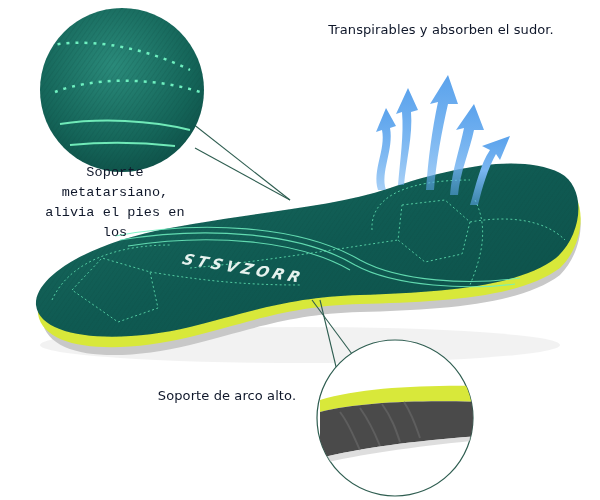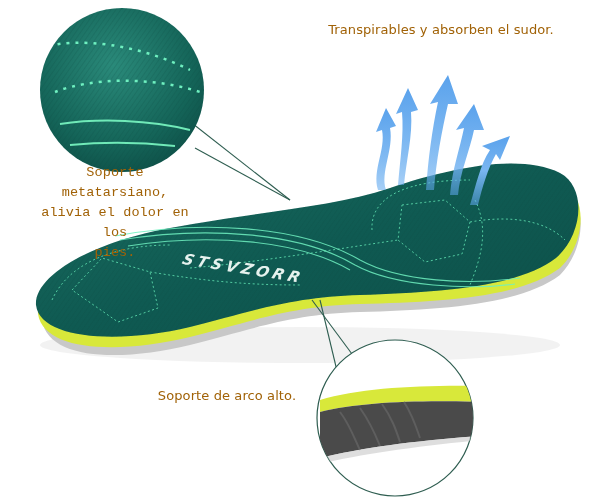--- a/index.html
+++ b/index.html
@@ -5,21 +5,21 @@
   html, body { margin: 0; padding: 0; }
   body {
     width: 600px; height: 500px; position: relative; overflow: hidden;
     background: #ffffff;
     font-family: "DejaVu Sans", "Liberation Sans", sans-serif;
     color: #3a3a3a;
   }
   .scene { position: absolute; left: 0; top: 0; width: 600px; height: 500px; }
   .caption {
     position: absolute; text-align: center; font-size: 13px; line-height: 19px;
-    color: #a16207; letter-spacing: 0.1px;
+    color: #0f172a; letter-spacing: 0.1px;
   }
   .cap-breath { left: 296px; top: 20px; width: 290px; }
   .cap-breath span, .cap-meta span, .cap-arch span { display: block; }
   .cap-meta { left: 30px; top: 163px; width: 170px; font-size: 13.5px; line-height: 20px; font-family: Liberation Mono, monospace; }
   .cap-arch { left: 138px; top: 386px; width: 178px; font-size: 13px; line-height: 20px; text-align: center; }
   .brand {
     position: absolute; left: 183px; top: 250px;
     font-family: "DejaVu Sans", sans-serif; font-weight: bold; font-style: italic;
     font-size: 15px; letter-spacing: 4px; color: #e6f2ee;
     transform: rotate(9deg) skewX(-12deg); transform-origin: left center;
@@ -128,19 +128,18 @@
 </svg>
 
 <div class="brand">STSVZORR</div>
 
 <div class="caption cap-breath">
   <span>Transpirables y absorben el sudor.</span>
 </div>
 
 <div class="caption cap-meta">
   <span>Soporte metatarsiano,</span>
-  <span>alivia el dolor en los</span>
-  <span>pies.</span>
+  <span>alivia el pies en los</span>
 </div>
 
 <div class="caption cap-arch">
   <span>Soporte de arco alto.</span>
 </div>
 
 </body></html>

